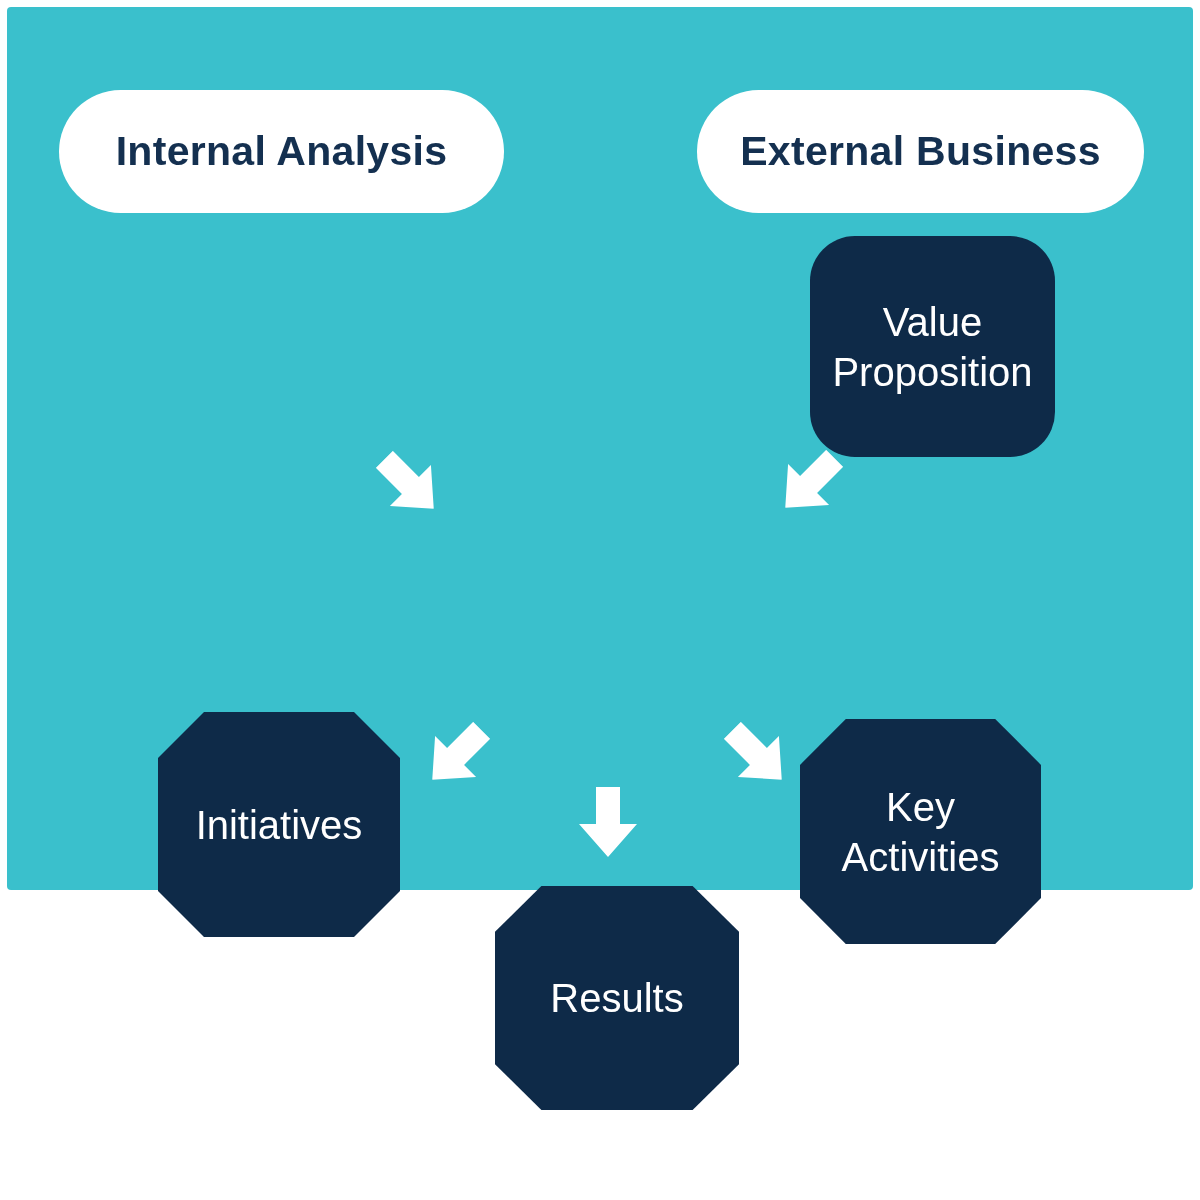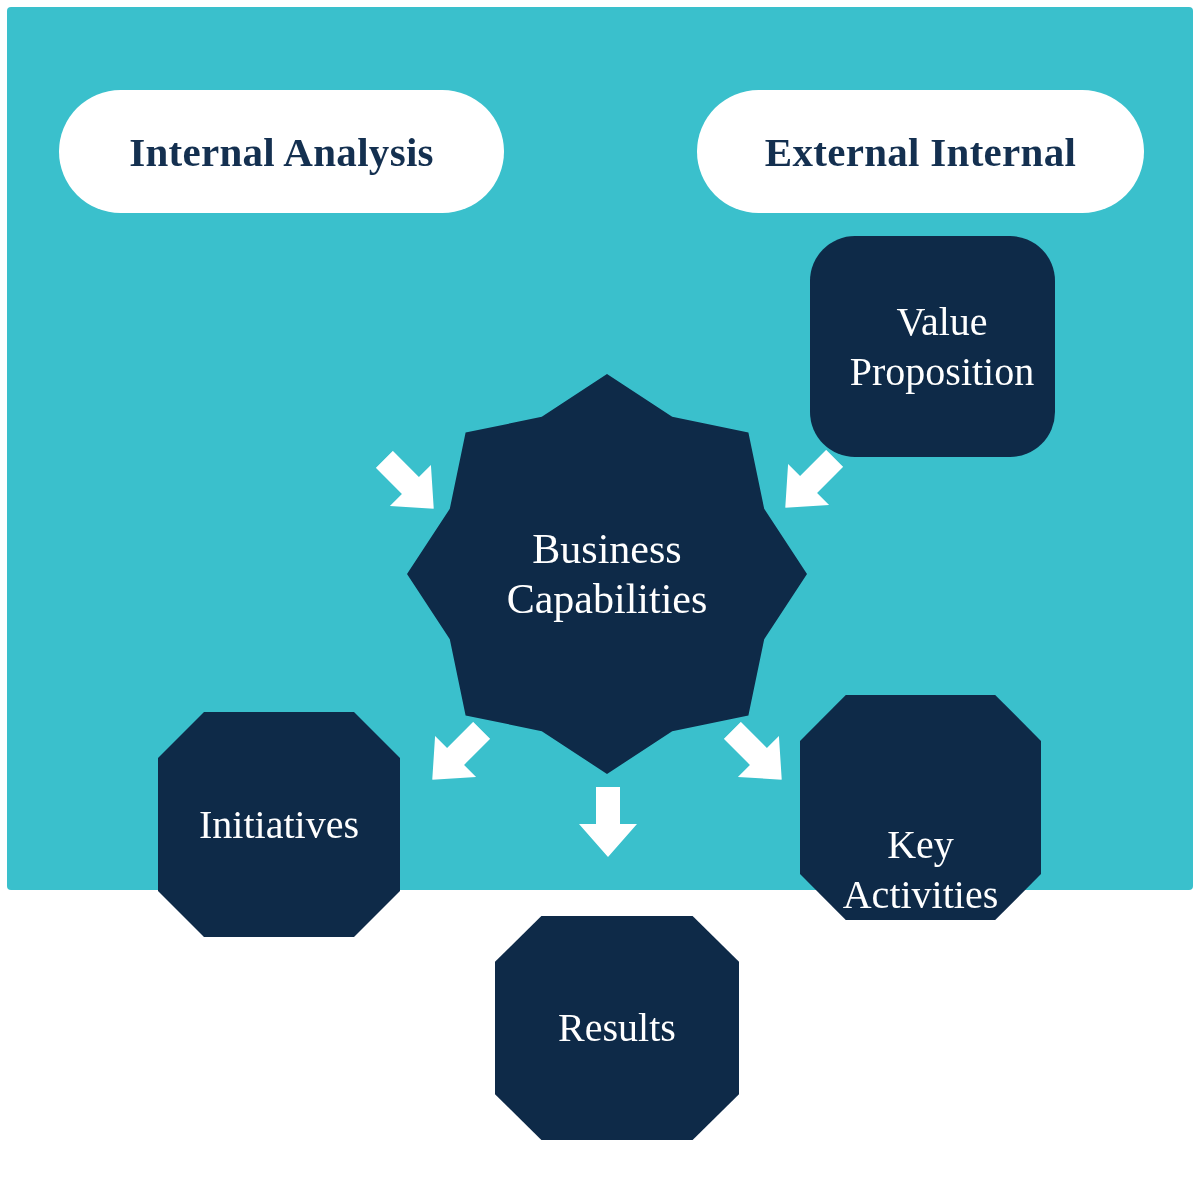--- a/index.html
+++ b/index.html
@@ -13,21 +13,20 @@
     overflow: hidden;
     background: var(--page-bg, #ffffff);
     font-family: "Liberation Sans", sans-serif;
   }
   .board {
     position: absolute;
     left: 7px; top: 7px;
     width: 1186px; height: 883px;
     border-radius: 4px;
     background: var(--board-bg, #3AC0CC);
-    font-family: Liberation Serif, serif;
   }
   
   .pill {
     position: absolute;
     background: var(--header-bg, #ffffff);
     border-radius: 62px;
     display: flex;
     align-items: center;
     justify-content: center;
   }
@@ -50,43 +49,43 @@
     text-align: center;
   }
   .node .node-label {
     color: var(--node-text, #ffffff);
     font-size: 40px;
     font-weight: 400;
     line-height: 1.25;
   }
   .rect { border-radius: 45px; }
   #node-objectives { left: 153px; top: 232px; width: 241px; height: 218px; }
-  #node-value      { left: 803px; top: 229px; width: 245px; height: 221px; justify-content: flex-end; }
+  #node-value      { left: 803px; top: 229px; width: 245px; height: 221px; }
   #node-value .node-label { max-width: 226px; }
 
   
   .star {
     clip-path: polygon(
       50% 0%, 66.3% 10.7%, 85.35% 14.65%, 89.3% 33.7%,
       100% 50%, 89.3% 66.3%, 85.35% 85.35%, 66.3% 89.3%,
       50% 100%, 33.7% 89.3%, 14.65% 85.35%, 10.7% 66.3%,
       0% 50%, 10.7% 33.7%, 14.65% 14.65%, 33.7% 10.7%);
   }
   #node-bc { left: 400px; top: 367px; width: 400px; height: 400px; }
   #node-bc .node-label { max-width: 320px; font-size: 42px; line-height: 1.2; }
 
   
   .oct {
     clip-path: polygon(
       19% 0%, 81% 0%, 100% 20.4%, 100% 79.6%,
       81% 100%, 19% 100%, 0% 79.6%, 0% 20.4%);
   }
   #node-initiatives { left: 151px; top: 705px; width: 242px; height: 225px; text-align: right; }
-  #node-results     { left: 488px; top: 909px; width: 244px; height: 224px; }
-  #node-key         { left: 793px; top: 688px; width: 241px; height: 225px; align-items: flex-end; }
+  #node-results     { left: 488px; top: 879px; width: 244px; height: 224px; }
+  #node-key         { left: 793px; top: 712px; width: 241px; height: 225px; }
   #node-key .node-label { max-width: 220px; }
 
   
   .arrow {
     position: absolute;
     width: 70px; height: 58px;
   }
   .arrow polygon { fill: var(--arrow-color, #ffffff); }
   #arrow-objectives { left: 367px; top: 448px; transform: rotate(45deg); }
   #arrow-value      { left: 768px; top: 447px; transform: rotate(135deg); }
@@ -96,30 +95,27 @@
 </style>
 </head>
 <body>
 
 <div class="board">
 
   <div class="pill" id="pill-internal">
     <span class="pill-label">Internal Analysis</span>
   </div>
   <div class="pill" id="pill-external">
-    <span class="pill-label">External Internal</span>
+    <span class="pill-label">External Business</span>
   </div>
 
   <div class="node rect" id="node-value">
     <span class="node-label">Value Proposition</span>
   </div>
 
-  <div class="node star" id="node-bc">
-    <span class="node-label">Business Capabilities</span>
-  </div>
 
   <div class="node oct" id="node-initiatives">
     <span class="node-label">Initiatives</span>
   </div>
   <div class="node oct" id="node-results">
     <span class="node-label">Results</span>
   </div>
   <div class="node oct" id="node-key">
     <span class="node-label">Key Activities</span>
   </div>

